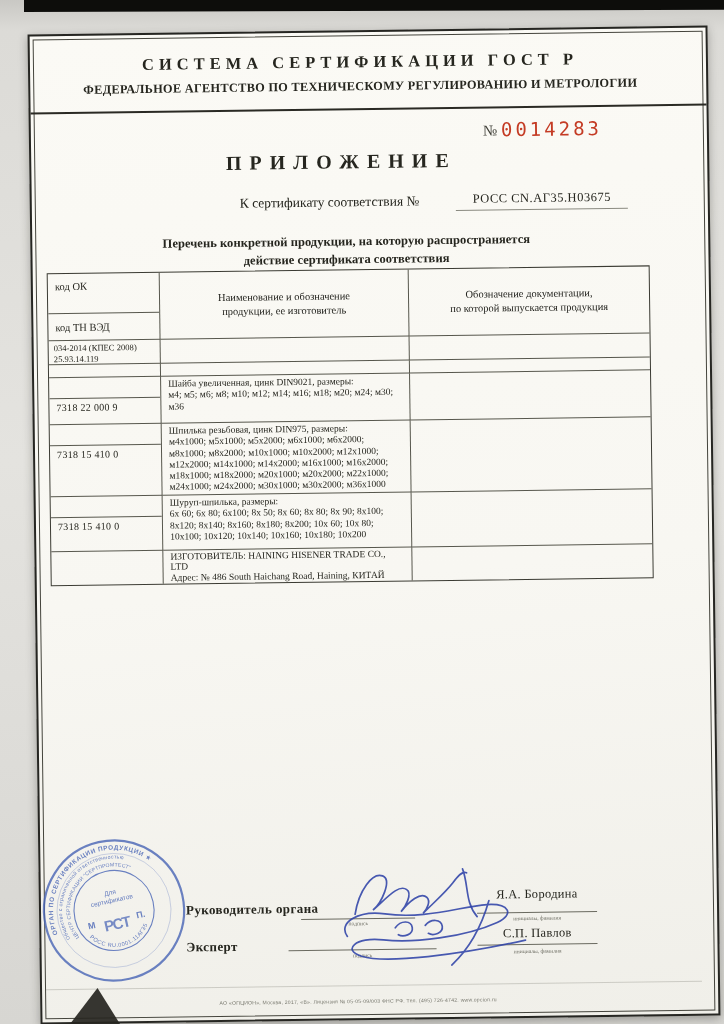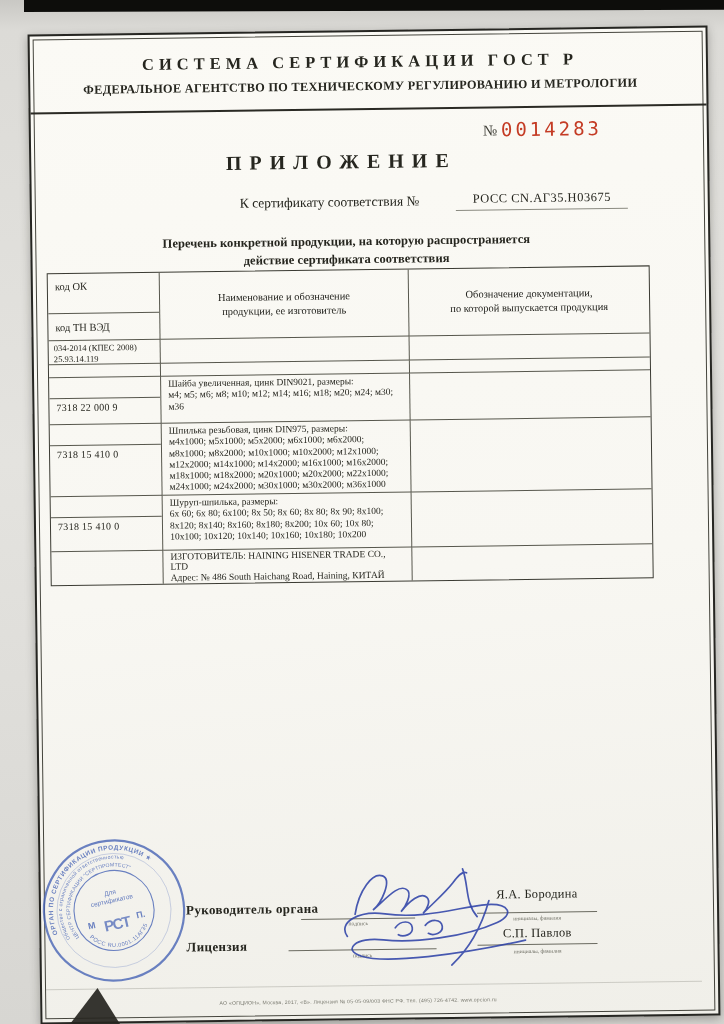--- a/index.html
+++ b/index.html
@@ -222,21 +222,21 @@
       </g>
     </svg>
 
     <div class="abs role" style="left:145px; top:868px;">Руководитель органа</div>
     <div class="abs sig-line" style="left:260px; top:862px; width:114px; height:24px;"></div>
     <div class="abs tiny-label" style="left:260px; top:888px; width:114px;">подпись</div>
     <div class="abs name" style="left:436px; top:857px; width:120px;">Я.А. Бородина</div>
     <div class="abs sig-line" style="left:436px; top:858px; width:120px; height:24px;"></div>
     <div class="abs tiny-label" style="left:436px; top:885px; width:120px;">инициалы, фамилия</div>
 
-    <div class="abs role" style="left:145px; top:905px;">Лицензия</div>
+    <div class="abs role" style="left:145px; top:905px;">Эксперт</div>
     <div class="abs sig-line" style="left:247px; top:893px; width:148px; height:24px;"></div>
     <div class="abs tiny-label" style="left:247px; top:920px; width:148px;">подпись</div>
     <div class="abs name" style="left:436px; top:896px; width:120px;">С.П. Павлов</div>
     <div class="abs sig-line" style="left:436px; top:890px; width:120px; height:24px;"></div>
     <div class="abs tiny-label" style="left:436px; top:918px; width:120px;">инициалы, фамилия</div>
 
     <svg class="ink" style="left:308px; top:832px;" width="150" height="60" viewBox="0 0 150 60">
       <g fill="none" stroke="#2f43a8" stroke-width="1.7" stroke-linecap="round" opacity="0.88">
         <path d="M6 50 C10 26 24 8 34 12 C44 16 32 40 24 46 C38 34 50 20 58 26 C64 30 56 44 52 48 C60 38 72 28 78 34 C82 38 78 46 74 50 C84 40 96 30 104 20 C110 12 114 8 118 10"></path>
         <path d="M114 6 C120 22 116 40 128 54"></path>

